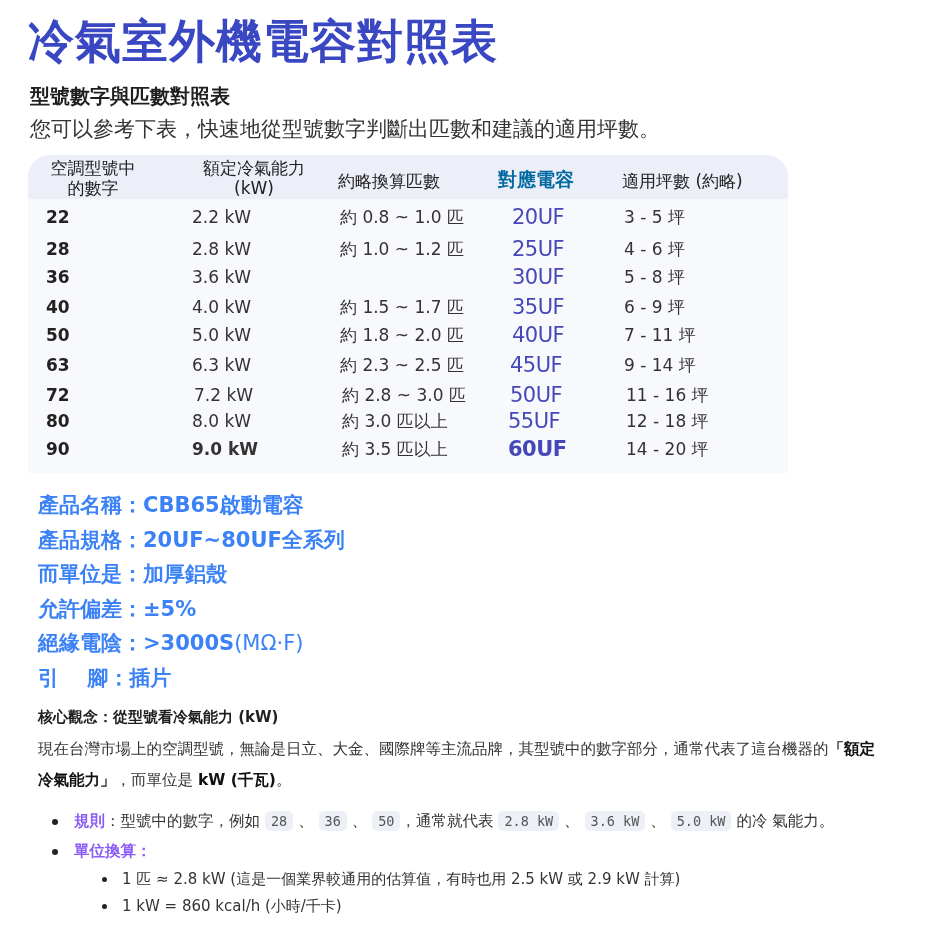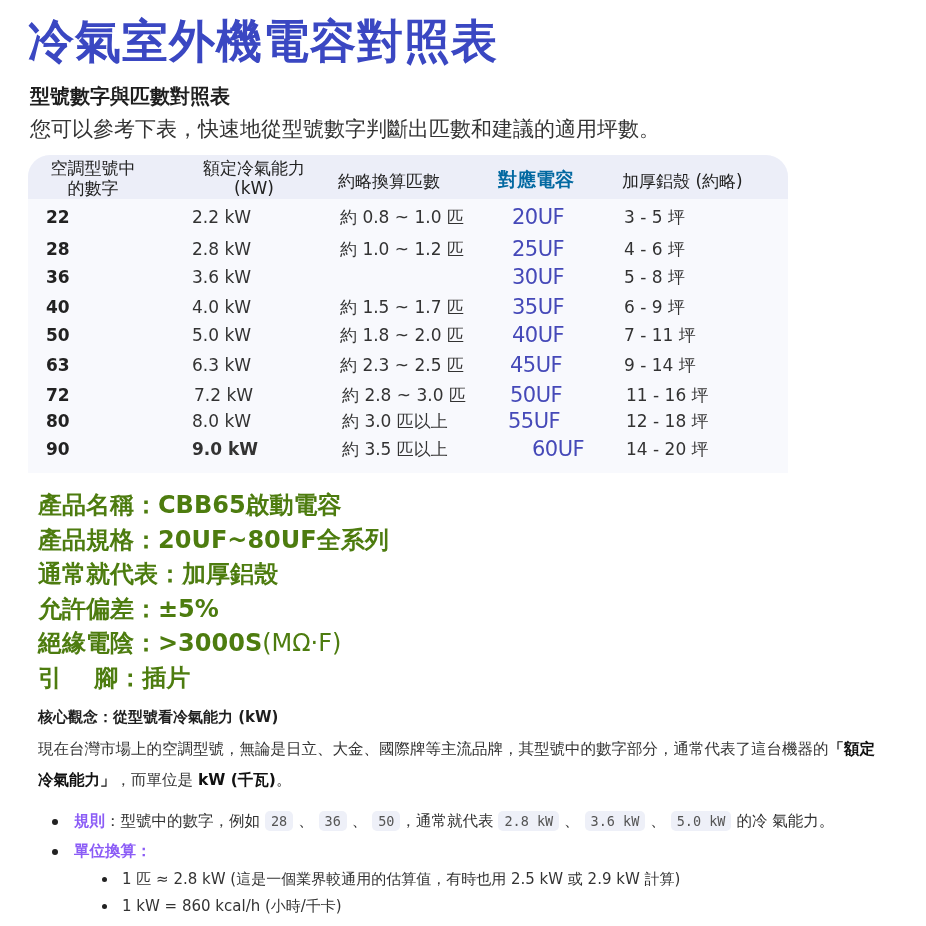--- a/index.html
+++ b/index.html
@@ -28,21 +28,21 @@
     position: absolute; left: 0; top: 0; width: 760px; height: 44px; background: #eceef8;
   }
   .th { position: absolute; font-size: 17px; color: #222; line-height: 20px; text-align: center; }
   .th.cap { color: #0369a1; font-weight: bold; font-size: 19px; }
   .row { position: absolute; left: 0; width: 760px; height: 28px; }
   .cell { position: absolute; top: 0; font-size: 17px; line-height: 28px; color: #333; white-space: nowrap; }
   .cell.num { font-weight: bold; color: #222; font-size: 17px; }
   .cell.capv { color: #4549b8; font-size: 21px; font-family: "DejaVu Sans", sans-serif; letter-spacing: -0.5px; }
   .specs { position: absolute; left: 38px; top: 488px; }
   .spec {
-    font-size: 24px; color: #4d7c0f; line-height: 34.5px; white-space: nowrap;
+    font-size: 21px; color: #3b82f6; line-height: 34.5px; white-space: nowrap;
   }
   .spec .lbl { font-weight: bold; }
   .spec .val { font-weight: bold; }
   .spec .val-light { font-weight: normal; }
   .concept-head {
     position: absolute; left: 38px; top: 706px; font-size: 15px; font-weight: bold; margin: 0; line-height: 22px;
   }
   .para {
     position: absolute; left: 38px; top: 734px; width: 840px; font-size: 15.5px; color: #333; line-height: 31px; margin: 0;
   }
@@ -75,21 +75,21 @@
     <div class="th" style="left:160px; top:3px; width:132px;">
       <div>額定冷氣能力</div>
       <div>(kW)</div>
     </div>
     <div class="th" style="left:10px; top:3px; width:110px;">
       <div>空調型號中</div>
       <div>的數字</div>
     </div>
     <div class="th" style="left:310px; top:16px;">約略換算匹數</div>
     <div class="th cap" style="left:470px; top:14px;">對應電容</div>
-    <div class="th" style="left:594px; top:16px;">加厚鋁殼 (約略)</div>
+    <div class="th" style="left:594px; top:16px;">適用坪數 (約略)</div>
   </div>
 
   <div class="row" style="top:48px;">
     <span class="cell num" style="left:18px;">22</span>
     <span class="cell" style="left:164px;">2.2 kW</span>
     <span class="cell" style="left:312px;">約 0.8 ~ 1.0 匹</span>
     <span class="cell capv" style="left:484px;">20UF</span>
     <span class="cell" style="left:596px;">3 - 5 坪</span>
   </div>
   <div class="row" style="top:80px;">
@@ -137,34 +137,34 @@
     <span class="cell num" style="left:18px;">80</span>
     <span class="cell" style="left:164px;">8.0 kW</span>
     <span class="cell" style="left:314px;">約 3.0 匹以上</span>
     <span class="cell capv" style="left:480px;">55UF</span>
     <span class="cell" style="left:598px;">12 - 18 坪</span>
   </div>
   <div class="row" style="top:280px;">
     <span class="cell num" style="left:18px;">90</span>
     <span class="cell" style="left:164px;font-weight:bold;">9.0 kW</span>
     <span class="cell" style="left:314px;">約 3.5 匹以上</span>
-    <span class="cell capv" style="left:504px;">60UF</span>
+    <span class="cell capv" style="left:480px;font-weight:bold;">60UF</span>
     <span class="cell" style="left:598px;">14 - 20 坪</span>
   </div>
 </div>
 
 <div class="specs">
   <div class="spec">
     <span class="lbl">產品名稱：</span><span class="val">CBB65啟動電容</span>
   </div>
   <div class="spec">
     <span class="lbl">產品規格：</span><span class="val">20UF~80UF全系列</span>
   </div>
   <div class="spec">
-    <span class="lbl">通常就代表：</span><span class="val">加厚鋁殼</span>
+    <span class="lbl">而單位是：</span><span class="val">加厚鋁殼</span>
   </div>
   <div class="spec">
     <span class="lbl">允許偏差：</span><span class="val">±5%</span>
   </div>
   <div class="spec">
     <span class="lbl">絕緣電陰：</span><span class="val">&gt;3000S</span><span class="val-light">(MΩ·F)</span>
   </div>
   <div class="spec">
     <span class="lbl">引　 腳：</span><span class="val">插片</span>
   </div>

